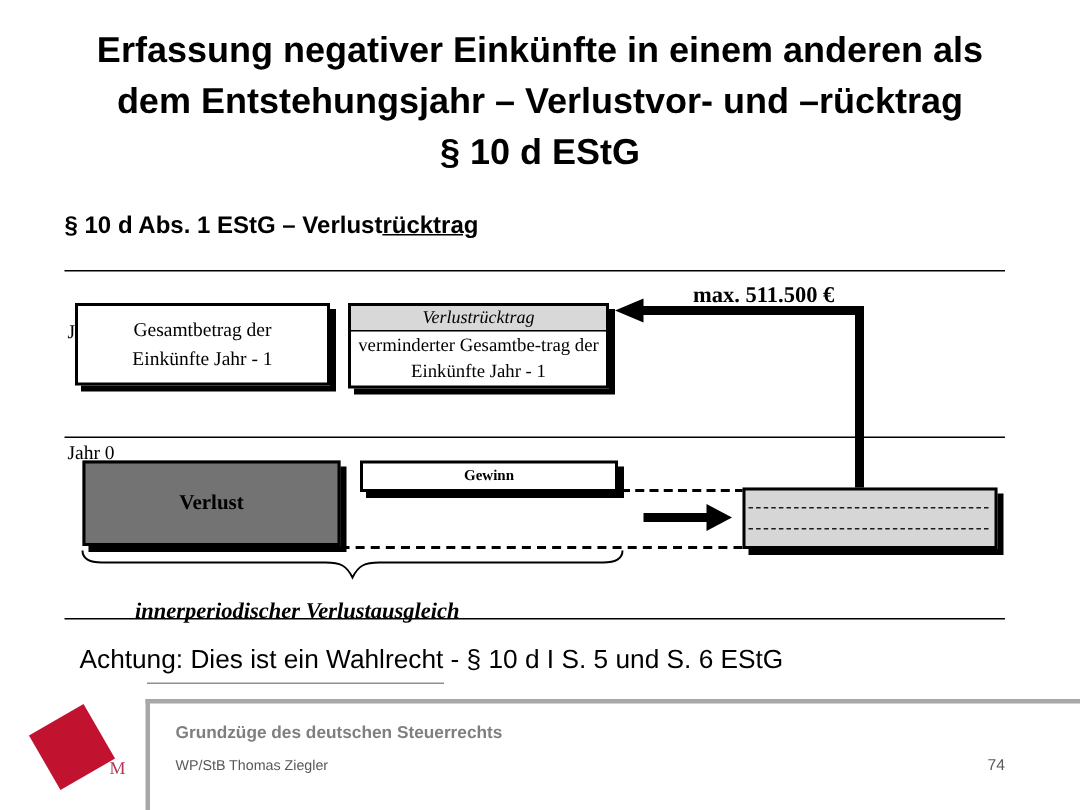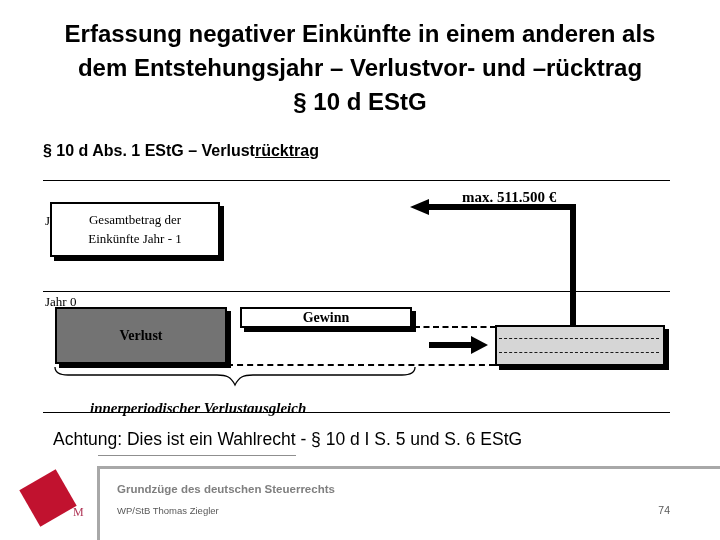--- a/index.html
+++ b/index.html
@@ -35,21 +35,21 @@
 
   
   .cb-hbar { position:absolute; left:428px; top:204px; width:148px; height:6px; background:#000; }
   .cb-vbar { position:absolute; left:570px; top:204px; width:6px; height:122px; background:#000; }
   .cb-head { position:absolute; left:410px; top:199px; width:0; height:0;
              border-top:8px solid transparent; border-bottom:8px solid transparent; border-right:19px solid #000; }
 
   .box-verlust { left:55px; top:307px; width:172px; height:57px; background:#737373; display:flex;
                  align-items:center; justify-content:center; font-weight:bold; font-size:14px; }
   .box-gewinn { left:240px; top:307px; width:172px; height:21px; display:flex; align-items:center;
-                justify-content:center; font-weight:bold; font-size:14px; }
+                justify-content:center; font-weight:bold; font-size:10px; }
 
   .dash-top { position:absolute; left:414px; top:326px; width:82px; border-top:2px dashed #000; }
   .dash-bottom { position:absolute; left:227px; top:364px; width:268px; border-top:2px dashed #000; }
 
   
   .tr-bar { position:absolute; left:429px; top:342px; width:43px; height:6px; background:#000; }
   .tr-head { position:absolute; left:471px; top:336px; width:0; height:0;
              border-top:9px solid transparent; border-bottom:9px solid transparent; border-left:17px solid #000; }
 
   
@@ -93,20 +93,24 @@
 
   <div class="rule r1"></div>
   <div class="rule r2"></div>
   <div class="rule r3"></div>
 
   <div class="year-label" style="top:183px;margin-top:30px;">Jahr - 1</div>
   <div class="year-label" style="top:294px;">Jahr 0</div>
 
   <div class="dbox box-gesamt">Gesamtbetrag der Einkünfte Jahr - 1</div>
 
+  <div class="dbox box-vr">
+    <div class="box-vr-header">Verlustrücktrag</div>
+    <div class="box-vr-body">verminderter Gesamtbe-trag der Einkünfte Jahr - 1</div>
+  </div>
 
   <div class="max-label">max. 511.500 €</div>
 
   <div class="cb-hbar"></div>
   <div class="cb-vbar"></div>
   <div class="cb-head"></div>
 
   <div class="dbox box-verlust">Verlust</div>
   <div class="dbox box-gewinn">Gewinn</div>
 

